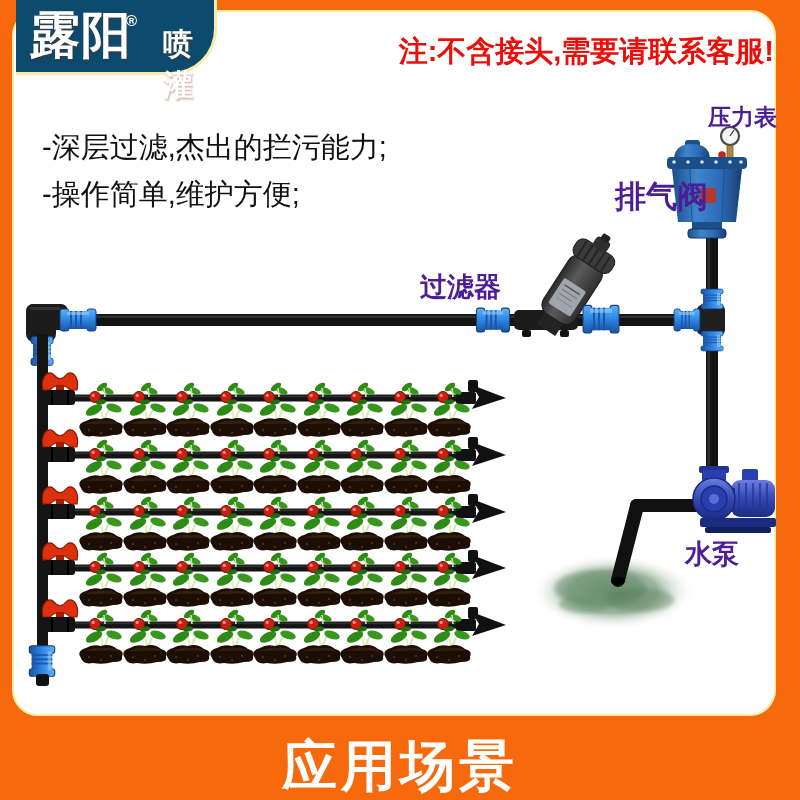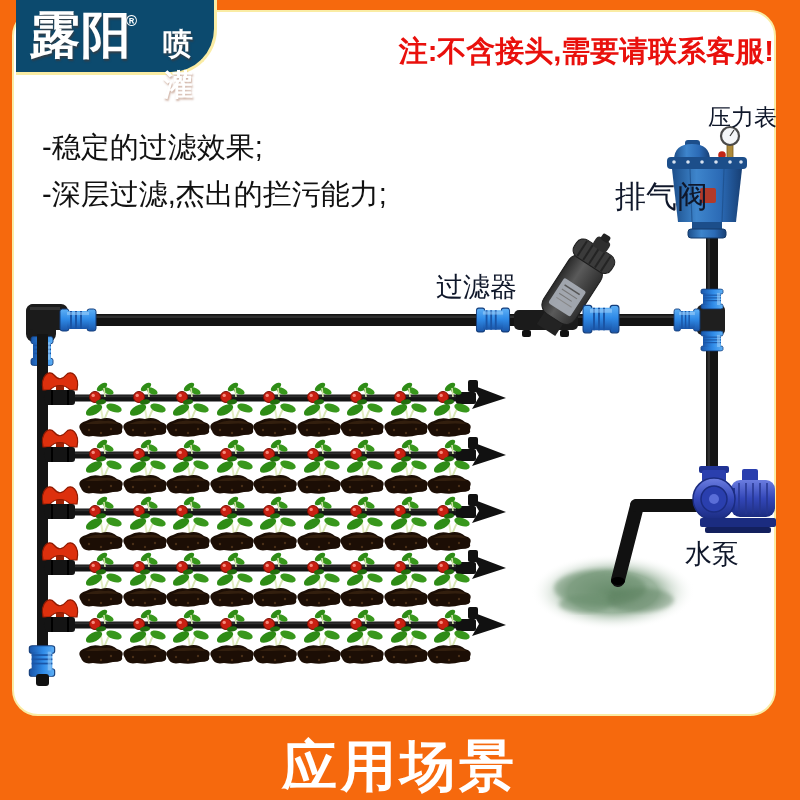--- a/index.html
+++ b/index.html
@@ -35,25 +35,25 @@
   }
   .notice{
     position:absolute;right:26px;top:19px;z-index:4;
     color:#E9100C;font-weight:bold;font-size:29px;white-space:nowrap;margin-top:13px;
   }
   .features{
     position:absolute;left:42px;top:124px;z-index:4;
     color:#111;font-size:29px;line-height:47px;white-space:nowrap;
   }
   .diagram-label{
-    position:absolute;color:#0f172a;z-index:4;white-space:nowrap;font-weight:400;
+    position:absolute;color:#4c1d95;z-index:4;white-space:nowrap;font-weight:700;
   }
   #lbl-pressure{left:708px;top:102px;font-size:23px;}
   #lbl-airvalve{left:615px;top:176px;font-size:31px;}
-  #lbl-filter{left:436px;top:269px;font-size:27px;}
+  #lbl-filter{left:420px;top:269px;font-size:27px;}
   #lbl-pump{left:685px;top:536px;font-size:27px;}
   .footer-title{
     position:absolute;left:0;top:730px;width:800px;text-align:center;z-index:4;
     color:#fff;font-weight:bold;font-size:55px;letter-spacing:4px;
   }
   svg.scene{position:absolute;left:0;top:0;z-index:3;}
 </style>
 </head>
 <body>
 
@@ -61,22 +61,22 @@
 
 <div class="logo-block">
   <span class="logo-main">露阳</span>
   <span class="logo-reg">®</span>
   <span class="logo-sub">喷灌</span>
 </div>
 
 <div class="notice">注:不含接头,需要请联系客服!</div>
 
 <div class="features">
-  <div>-稳定的过滤效果;</div>
   <div>-深层过滤,杰出的拦污能力;</div>
+  <div>-操作简单,维护方便;</div>
 </div>
 
 <div class="diagram-label" id="lbl-pressure">压力表</div>
 <div class="diagram-label" id="lbl-airvalve">排气阀</div>
 <div class="diagram-label" id="lbl-filter">过滤器</div>
 <div class="diagram-label" id="lbl-pump">水泵</div>
 
 <div class="footer-title">应用场景</div>
 
 <svg class="scene" width="800" height="800" viewBox="0 0 800 800">

